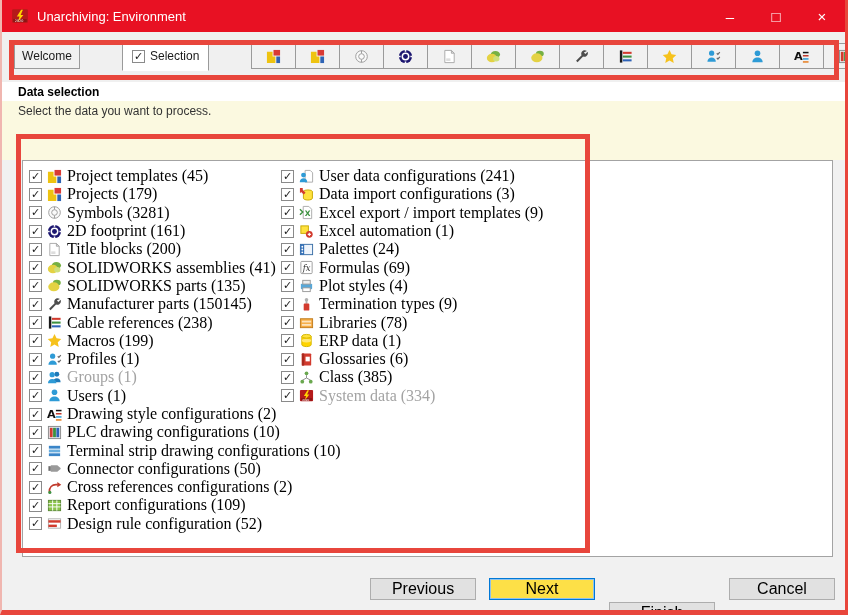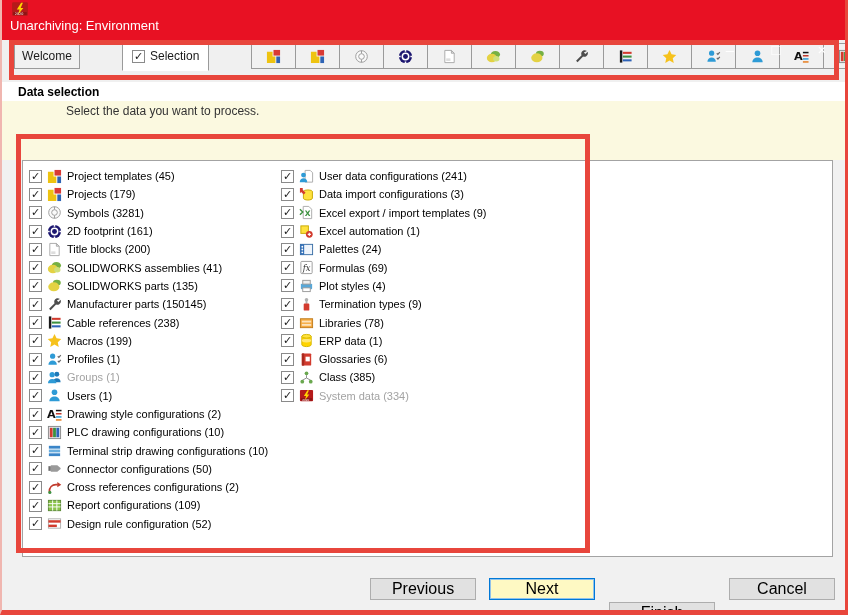--- a/index.html
+++ b/index.html
@@ -1,61 +1,61 @@
 <!DOCTYPE html>
 <html><head>
 <meta charset="utf-8">
 <style>
   html,body{margin:0;padding:0;background:#fff;}
   body{width:848px;height:615px;font-family:"Liberation Sans",sans-serif;}
   .page{position:relative;width:848px;height:615px;box-sizing:border-box;overflow:hidden;
         background:#f1f1f1;border-left:2px solid #f0b6b0;border-right:3px solid #e8463c;border-bottom:5px solid #e8463c;}
   
-  .titlebar{position:absolute;left:0;top:0;right:0;height:40px;background:#e81123;display:flex;color:#fff;z-index:2;flex-direction:column;}
+  .titlebar{position:absolute;left:0;top:0;right:0;height:32px;background:#e81123;display:flex;align-items:center;color:#fff;z-index:2;}
   .applogo{width:18px;height:18px;margin-left:9px;flex:none;}
   .title{margin-left:8px;font-size:13px;}
   .wincontrols{margin-left:auto;display:flex;height:32px;}
   .winbtn{width:46px;height:32px;display:flex;align-items:center;justify-content:center;font-size:15px;color:#fff;cursor:default;}
   
   .tabzone{position:absolute;left:0;top:32px;right:0;height:50px;background:#f0f0f0;z-index:1;}
   .tabs{position:absolute;left:12px;bottom:11px;display:flex;align-items:center;gap:43px;}
   .tab{box-sizing:border-box;height:26px;background:#f1f1f1;border:1px solid #9a9a9a;display:flex;align-items:center;justify-content:center;font-size:12px;margin-right:-1px;color:#1a1a1a;}
   .tab.welcome{width:66px;}
   .tab.active{height:30px;background:#fff;border-bottom-color:#fff;padding:0 9px;z-index:2;}
   .tab.icontab{width:45px;}
   .ic{width:15px;height:15px;display:block;}
   .tabcb{margin-right:6px;}
   .scrollbtns{display:flex;margin-left:5px;margin-bottom:2px;}
   .sbtn{width:18px;height:21px;box-sizing:border-box;border:1px solid #9a9a9a;background:#f1f1f1;display:flex;align-items:center;justify-content:center;font-size:8px;color:#333;margin-right:-1px;}
   
   .headstrip{position:absolute;left:0;top:82px;right:0;height:19px;background:#fff;z-index:1;}
   .headstrip h1{margin:0;padding:0 0 0 16px;font-size:12px;line-height:20px;font-weight:bold;color:#000;}
-  .yellowband{position:absolute;left:0;top:101px;right:0;height:59px;background:#fbf9e0;z-index:1;padding-left:48px;}
+  .yellowband{position:absolute;left:0;top:101px;right:0;height:59px;background:#fbf9e0;z-index:1;}
   .subtitle{padding:3px 0 0 16px;font-size:12px;color:#333;}
   
   .listpanel{position:absolute;left:20px;top:160px;width:811px;height:397px;box-sizing:border-box;background:#fff;border:1px solid #a3a3a3;display:flex;padding:6px 0 0 6px;z-index:1;}
   .col{display:flex;flex-direction:column;}
   .col1{width:252px;}
   .col2{flex:1;}
   .row{display:flex;align-items:center;height:18.3px;}
   .cb{width:13px;height:13px;box-sizing:border-box;border:1px solid #8a8a8a;background:#fff;font-size:11px;line-height:11px;display:flex;align-items:center;justify-content:center;color:#1a1a1a;margin-right:5px;flex:none;}
   .row .ic{margin-right:5px;flex:none;}
-  .lbl{font-size:11px;color:#000;white-space:nowrap;}
+  .lbl{font-size:16px;color:#000;white-space:nowrap;font-family:Liberation Serif, serif;}
   .dis .lbl{color:#a3a3a3;}
   
   .rect1{position:absolute;left:7px;top:40px;width:830px;height:40px;border:5px solid #e8463c;box-sizing:border-box;pointer-events:none;z-index:6;}
   .rect2{position:absolute;left:14px;top:134px;width:574px;height:419px;border:5px solid #e8463c;box-sizing:border-box;pointer-events:none;z-index:6;}
   
   .footer{position:absolute;left:0;top:578px;right:0;height:24px;z-index:1;}
   .btn{position:absolute;top:0;width:106px;height:22px;box-sizing:border-box;background:#e1e1e1;border:1px solid #adadad;font-size:16px;color:#000;display:flex;align-items:center;justify-content:center;}
   .btn:nth-child(1){left:368px;}
   .btn:nth-child(2){left:487px;}
   .btn:nth-child(3){left:607px;margin-top:24px;}
   .btn:nth-child(4){left:727px;}
-  .btn.focused{border-color:#0078d7;background:#fef9c3;box-shadow:inset 0 0 0 1px #90c2ea;}
+  .btn.focused{border-color:#0078d7;background:#fde047;box-shadow:inset 0 0 0 1px #90c2ea;}
   .hiddefs{position:absolute;width:0;height:0;overflow:hidden;}
 </style>
 </head>
 <body>
 
 <svg class="hiddefs" xmlns="http://www.w3.org/2000/svg" aria-hidden="true">
   <defs>
     <symbol id="i-project" viewBox="0 0 16 16">
         <polygon points="1,3 7,3 7,8 10,8 10,15 1,15" fill="#eec311"></polygon>
         <rect x="8" y="1" width="7" height="6" fill="#d93a35"></rect>

